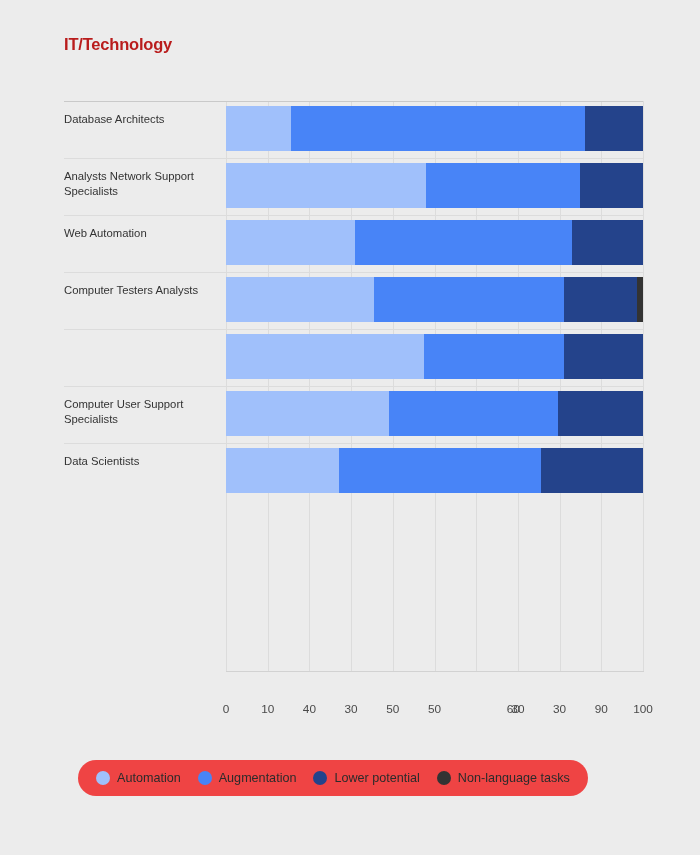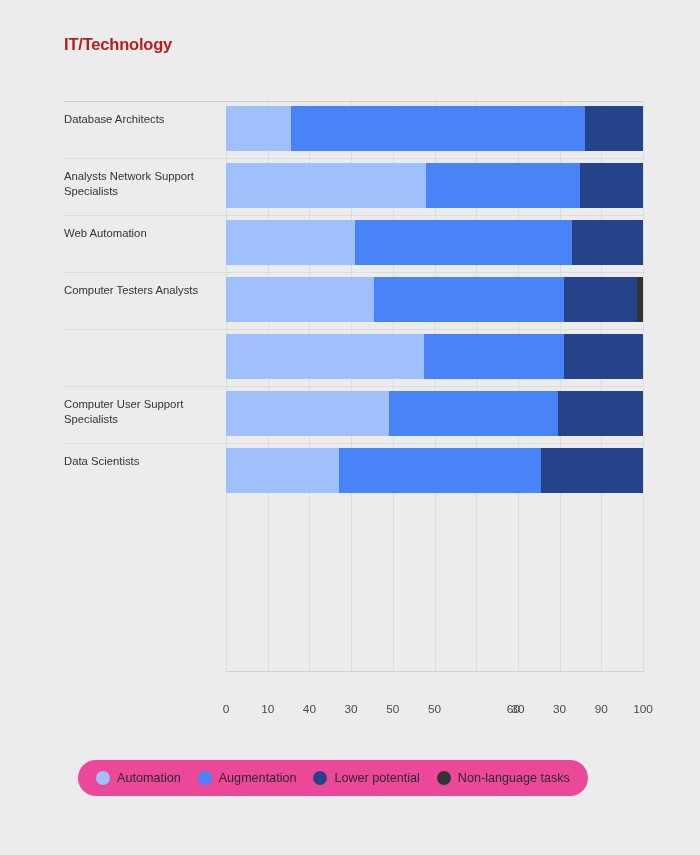--- a/index.html
+++ b/index.html
@@ -113,21 +113,21 @@
     font-size: 11.8px;
     color: #4a4a4a;
   }
 
   
   #legend {
     position: absolute;
     left: 78px;
     top: 760px;
     height: 36px;
-    background: #ec4899;
+    background: #ef4444;
     border-radius: 18px;
     display: flex;
     align-items: center;
     padding: 0 18px;
     gap: 17px;
   }
   .legend-item {
     display: flex;
     align-items: center;
     gap: 7px;

